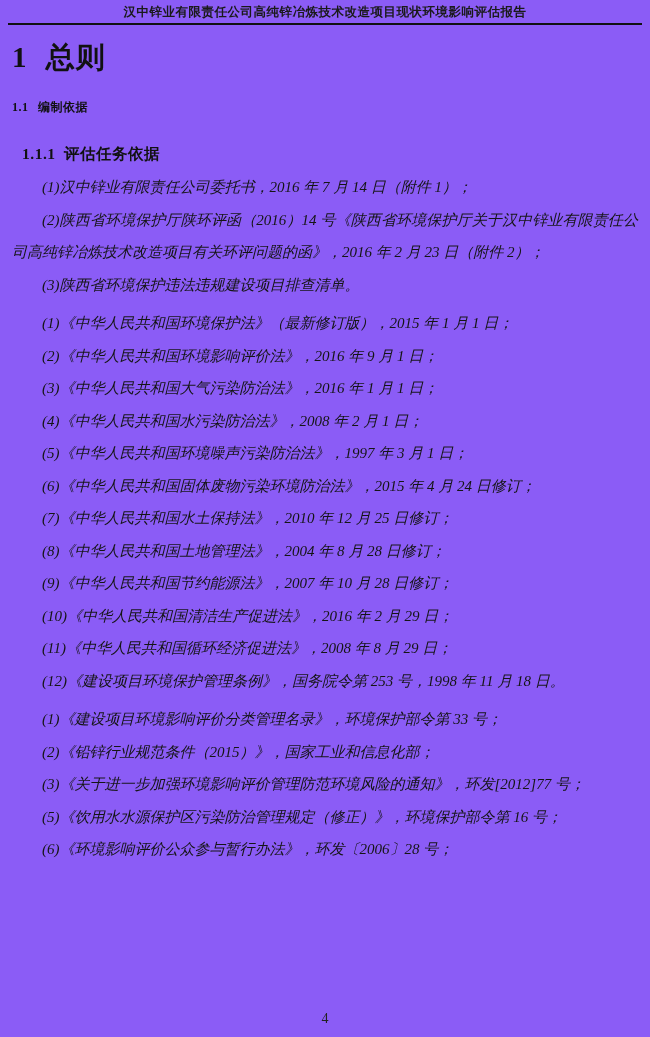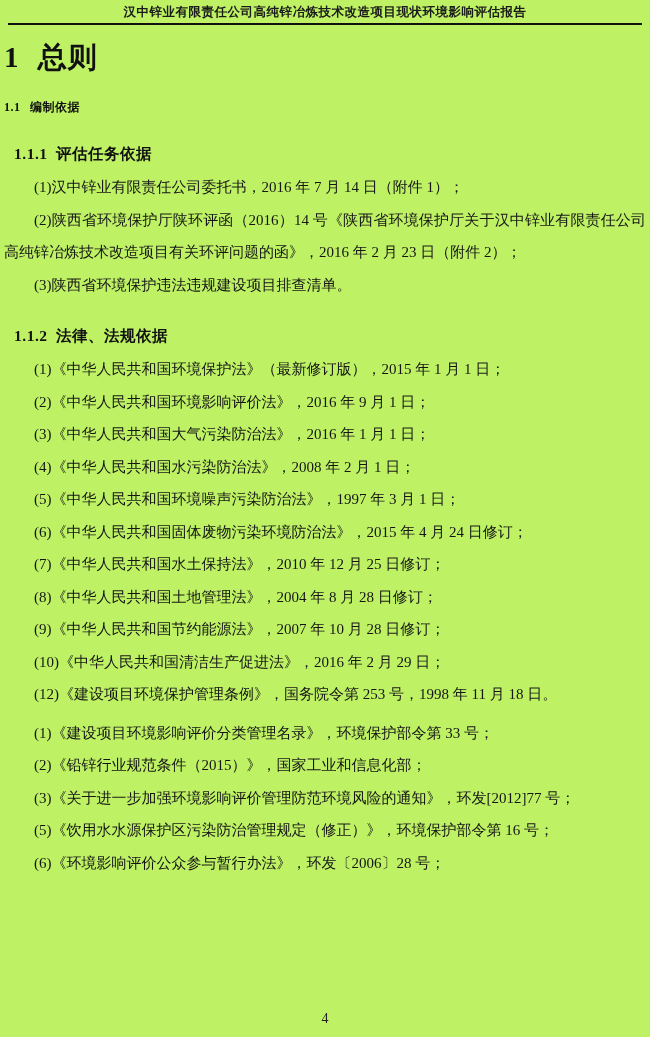--- a/index.html
+++ b/index.html
@@ -1,21 +1,21 @@
 <!DOCTYPE html>
 <html><head>
 <meta charset="utf-8">
 <style>
   html, body { margin: 0; padding: 0; background: #888; }
   .page {
     position: relative;
     width: 650px;
     height: 1037px;
     margin: 0 auto;
-    background: #bef264;
+    background: #8b5cf6;
     color: #111111;
     font-family: "Liberation Serif", "DejaVu Serif", serif;
     overflow: hidden;
     box-sizing: border-box;
   }
   .doc-header {
     margin: 0 8px;
     padding-top: 5px;
     padding-bottom: 3px;
     text-align: center;
@@ -23,21 +23,21 @@
     line-height: 15px;
     font-weight: bold;
     color: #1a1a1a;
     letter-spacing: 0.5px;
   }
   .header-rule {
     margin: 0 8px;
     border-bottom: 2px solid #111;
     height: 0;
   }
-  .content { padding: 0 4px; }
+  .content { padding: 0 12px; }
   h1.chapter {
     margin: 14px 0 0 0;
     font-size: 29px;
     line-height: 36px;
     font-weight: bold;
     word-spacing: 10px;
     letter-spacing: 1px;
   }
   h2.section {
     margin: 20px 0 0 0;
@@ -57,20 +57,21 @@
   }
   h3.subsection.tight { margin-top: 12px; }
   .items { margin-top: 6px; }
   .items p {
     margin: 0;
     font-size: 15px;
     line-height: 32.5px;
     text-indent: 2em;
     text-align: justify;
     color: #151515;
+    font-style: italic;
   }
   .page-number {
     position: absolute;
     bottom: 10px;
     left: 0;
     width: 100%;
     text-align: center;
     font-size: 14px;
     color: #222;
   }
@@ -89,32 +90,32 @@
 
     <h2 class="section">1.1 编制依据</h2>
 
     <h3 class="subsection">1.1.1 评估任务依据</h3>
     <div class="items">
       <p>(1)汉中锌业有限责任公司委托书，2016 年 7 月 14 日（附件 1）；</p>
       <p>(2)陕西省环境保护厅陕环评函（2016）14 号《陕西省环境保护厅关于汉中锌业有限责任公司高纯锌冶炼技术改造项目有关环评问题的函》，2016 年 2 月 23 日（附件 2）；</p>
       <p>(3)陕西省环境保护违法违规建设项目排查清单。</p>
     </div>
 
-    <h3 class="subsection">1.1.2 法律、法规依据</h3>
     <div class="items">
       <p>(1)《中华人民共和国环境保护法》（最新修订版），2015 年 1 月 1 日；</p>
       <p>(2)《中华人民共和国环境影响评价法》，2016 年 9 月 1 日；</p>
       <p>(3)《中华人民共和国大气污染防治法》，2016 年 1 月 1 日；</p>
       <p>(4)《中华人民共和国水污染防治法》，2008 年 2 月 1 日；</p>
       <p>(5)《中华人民共和国环境噪声污染防治法》，1997 年 3 月 1 日；</p>
       <p>(6)《中华人民共和国固体废物污染环境防治法》，2015 年 4 月 24 日修订；</p>
       <p>(7)《中华人民共和国水土保持法》，2010 年 12 月 25 日修订；</p>
       <p>(8)《中华人民共和国土地管理法》，2004 年 8 月 28 日修订；</p>
       <p>(9)《中华人民共和国节约能源法》，2007 年 10 月 28 日修订；</p>
       <p>(10)《中华人民共和国清洁生产促进法》，2016 年 2 月 29 日；</p>
+      <p>(11)《中华人民共和国循环经济促进法》，2008 年 8 月 29 日；</p>
       <p>(12)《建设项目环境保护管理条例》，国务院令第 253 号，1998 年 11 月 18 日。</p>
     </div>
 
     <div class="items">
       <p>(1)《建设项目环境影响评价分类管理名录》，环境保护部令第 33 号；</p>
       <p>(2)《铅锌行业规范条件（2015）》，国家工业和信息化部；</p>
       <p>(3)《关于进一步加强环境影响评价管理防范环境风险的通知》，环发[2012]77 号；</p>
       <p>(5)《饮用水水源保护区污染防治管理规定（修正）》，环境保护部令第 16 号；</p>
       <p>(6)《环境影响评价公众参与暂行办法》，环发〔2006〕28 号；</p>
     </div>

